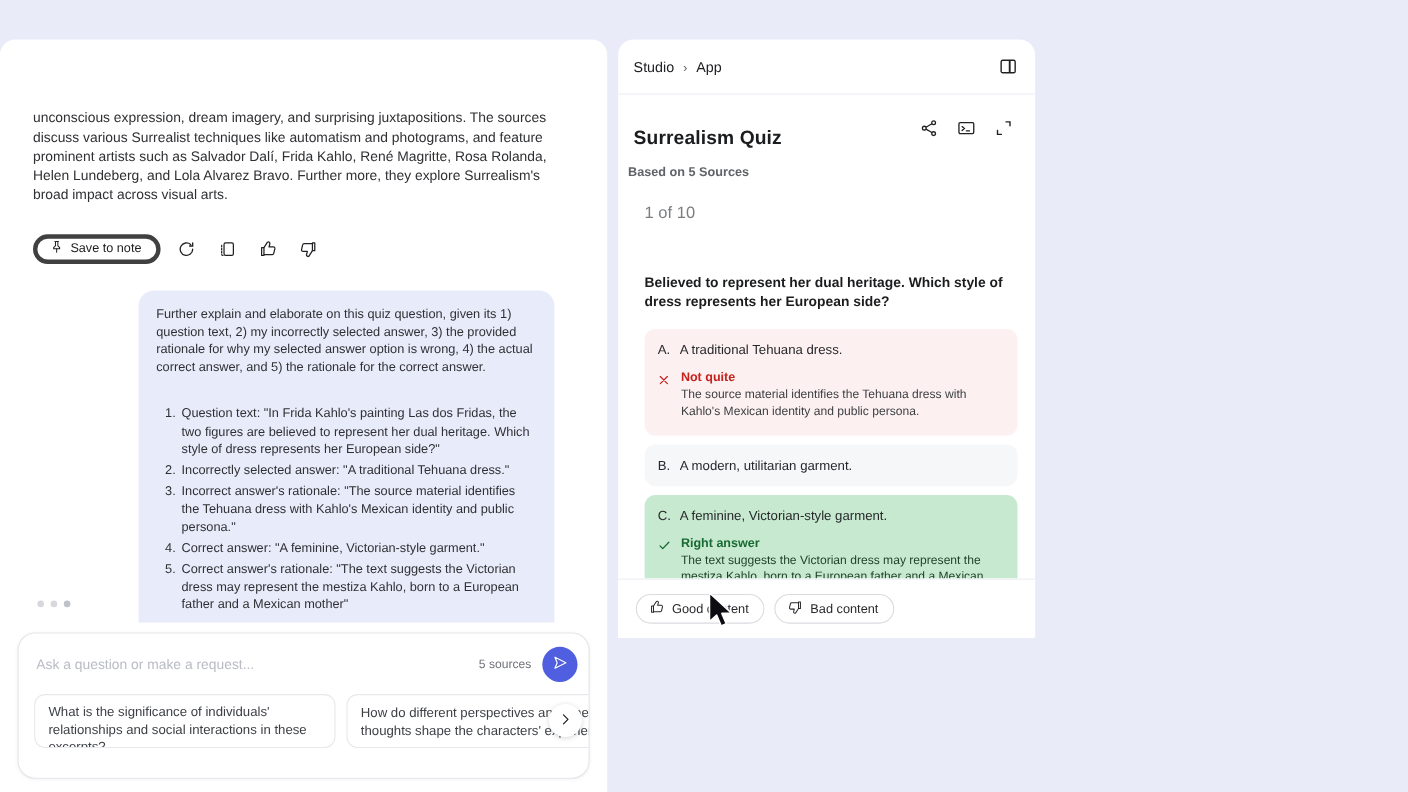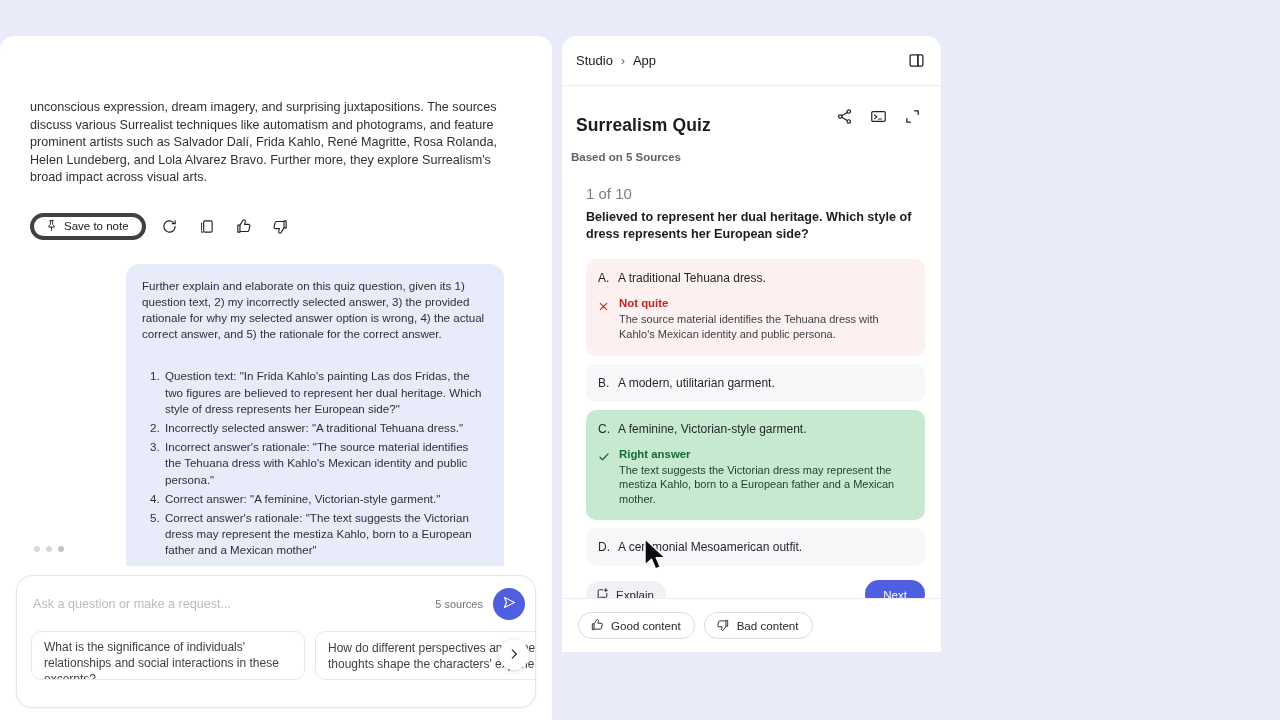--- a/index.html
+++ b/index.html
@@ -147,21 +147,21 @@
     width: 30px; height: 30px; border-radius: 50%;
     background: #fff; border: none; cursor: pointer;
     box-shadow: 0 1px 5px rgba(60,64,67,.22);
     display: flex; align-items: center; justify-content: center;
   }
 
   
   .studio-panel {
     position: absolute;
     left: 562px; top: 36px;
-    width: 379px; height: 616px;
+    width: 379px; height: 544px;
     background: #ffffff;
     border-radius: 14px 14px 0 0;
     overflow: hidden;
   }
   .studio-topbar {
     height: 50px;
     display: flex; align-items: center;
     padding: 0 12px 0 14px;
     border-bottom: 1px solid #eceef3;
   }
@@ -192,20 +192,21 @@
   .quiz-head-icons { margin-left: auto; display: flex; gap: 8px; align-items: center; }
 
   .quiz-progress {
     font-size: 15px; color: #7a7d82;
     padding: 22px 0 0 24px;
   }
   .quiz-question {
     font-size: 12.6px; line-height: 17px; color: #1b1c1e;
     font-weight: bold;
     padding: 7px 26px 0 24px;
+    margin-top: 40px;
   }
   .options { padding: 16px 16px 0 24px; display: flex; flex-direction: column; gap: 8px; }
   .option {
     border-radius: 10px;
     background: #f6f7f9;
     padding: 11px 13px 11px 12px;
     cursor: pointer;
   }
   .option.wrong { background: #fcf0f0; padding-bottom: 14px; }
   .option.right { background: #c7e9cf; padding-bottom: 14px; }

